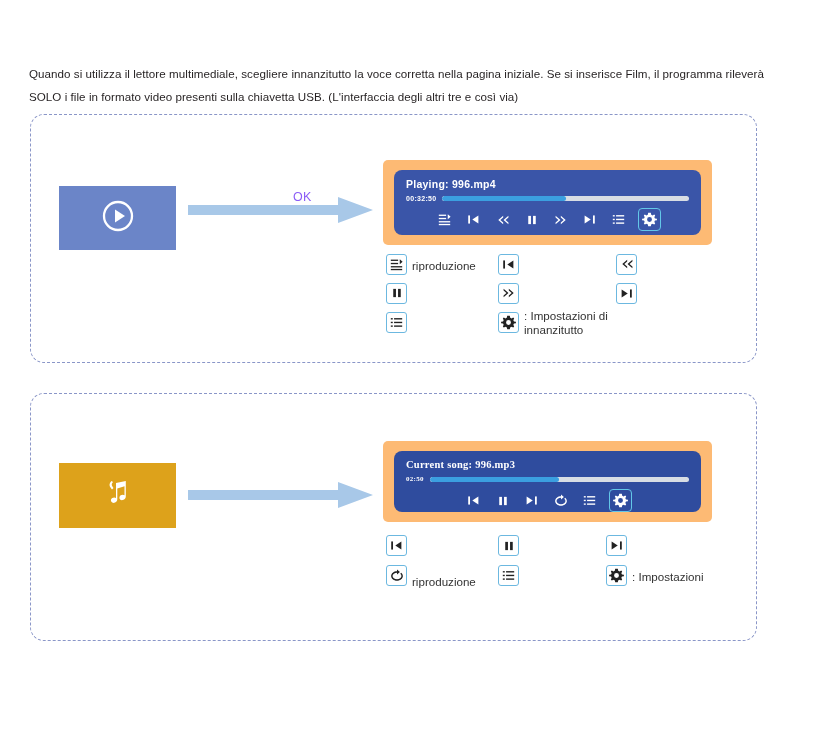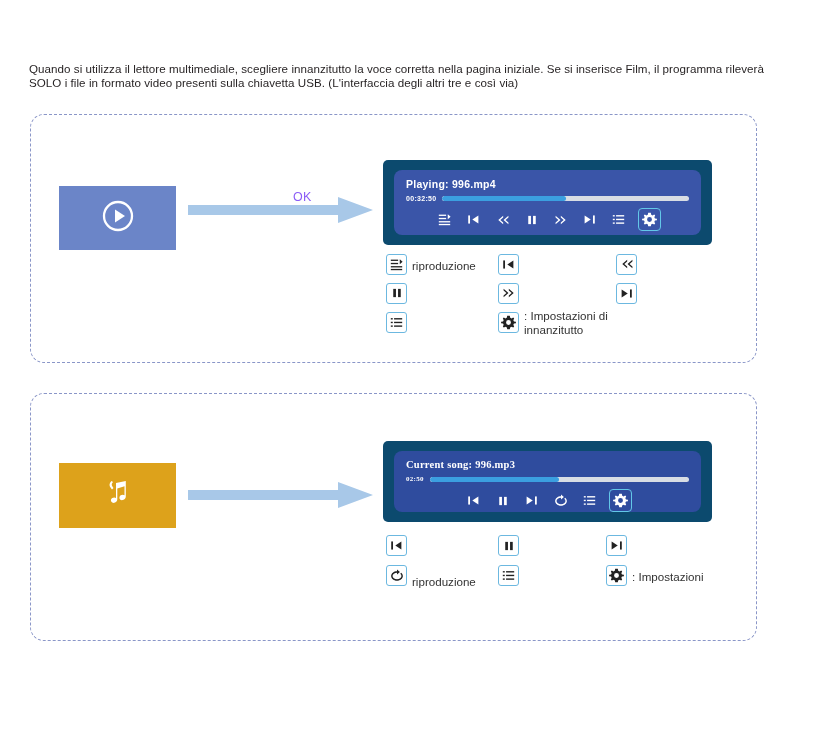--- a/index.html
+++ b/index.html
@@ -14,21 +14,21 @@
     overflow: hidden;
   }
 
   
   .intro {
     position: absolute;
     left: 29px;
     top: 62px;
     width: 752px;
     font-size: 11.6px;
-    line-height: 14px;
+    line-height: 23px;
     color: #231f20;
     letter-spacing: 0.05px;
   }
 
   
   .card {
     position: absolute;
     border: 1px dashed #8a96c8;
     border-radius: 14px;
     background: #ffffff;
@@ -72,21 +72,21 @@
     position: absolute;
     left: 293px; top: 190px;
     font-size: 12.5px;
     color: #8b5cf6;
     letter-spacing: 0.4px;
   }
 
   
   .player {
     position: absolute;
-    background: #0c4a6e;
+    background: #fdba74;
     border-radius: 5px;
     padding: 10px 11px;
   }
   #player-video { left: 383px; top: 160px; width: 329px; height: 85px; }
   #player-audio { left: 383px; top: 441px; width: 329px; height: 81px; font-family: Liberation Serif, serif; }
 
   .player-inner {
     width: 100%;
     height: 100%;
     background: #3a55a8;

